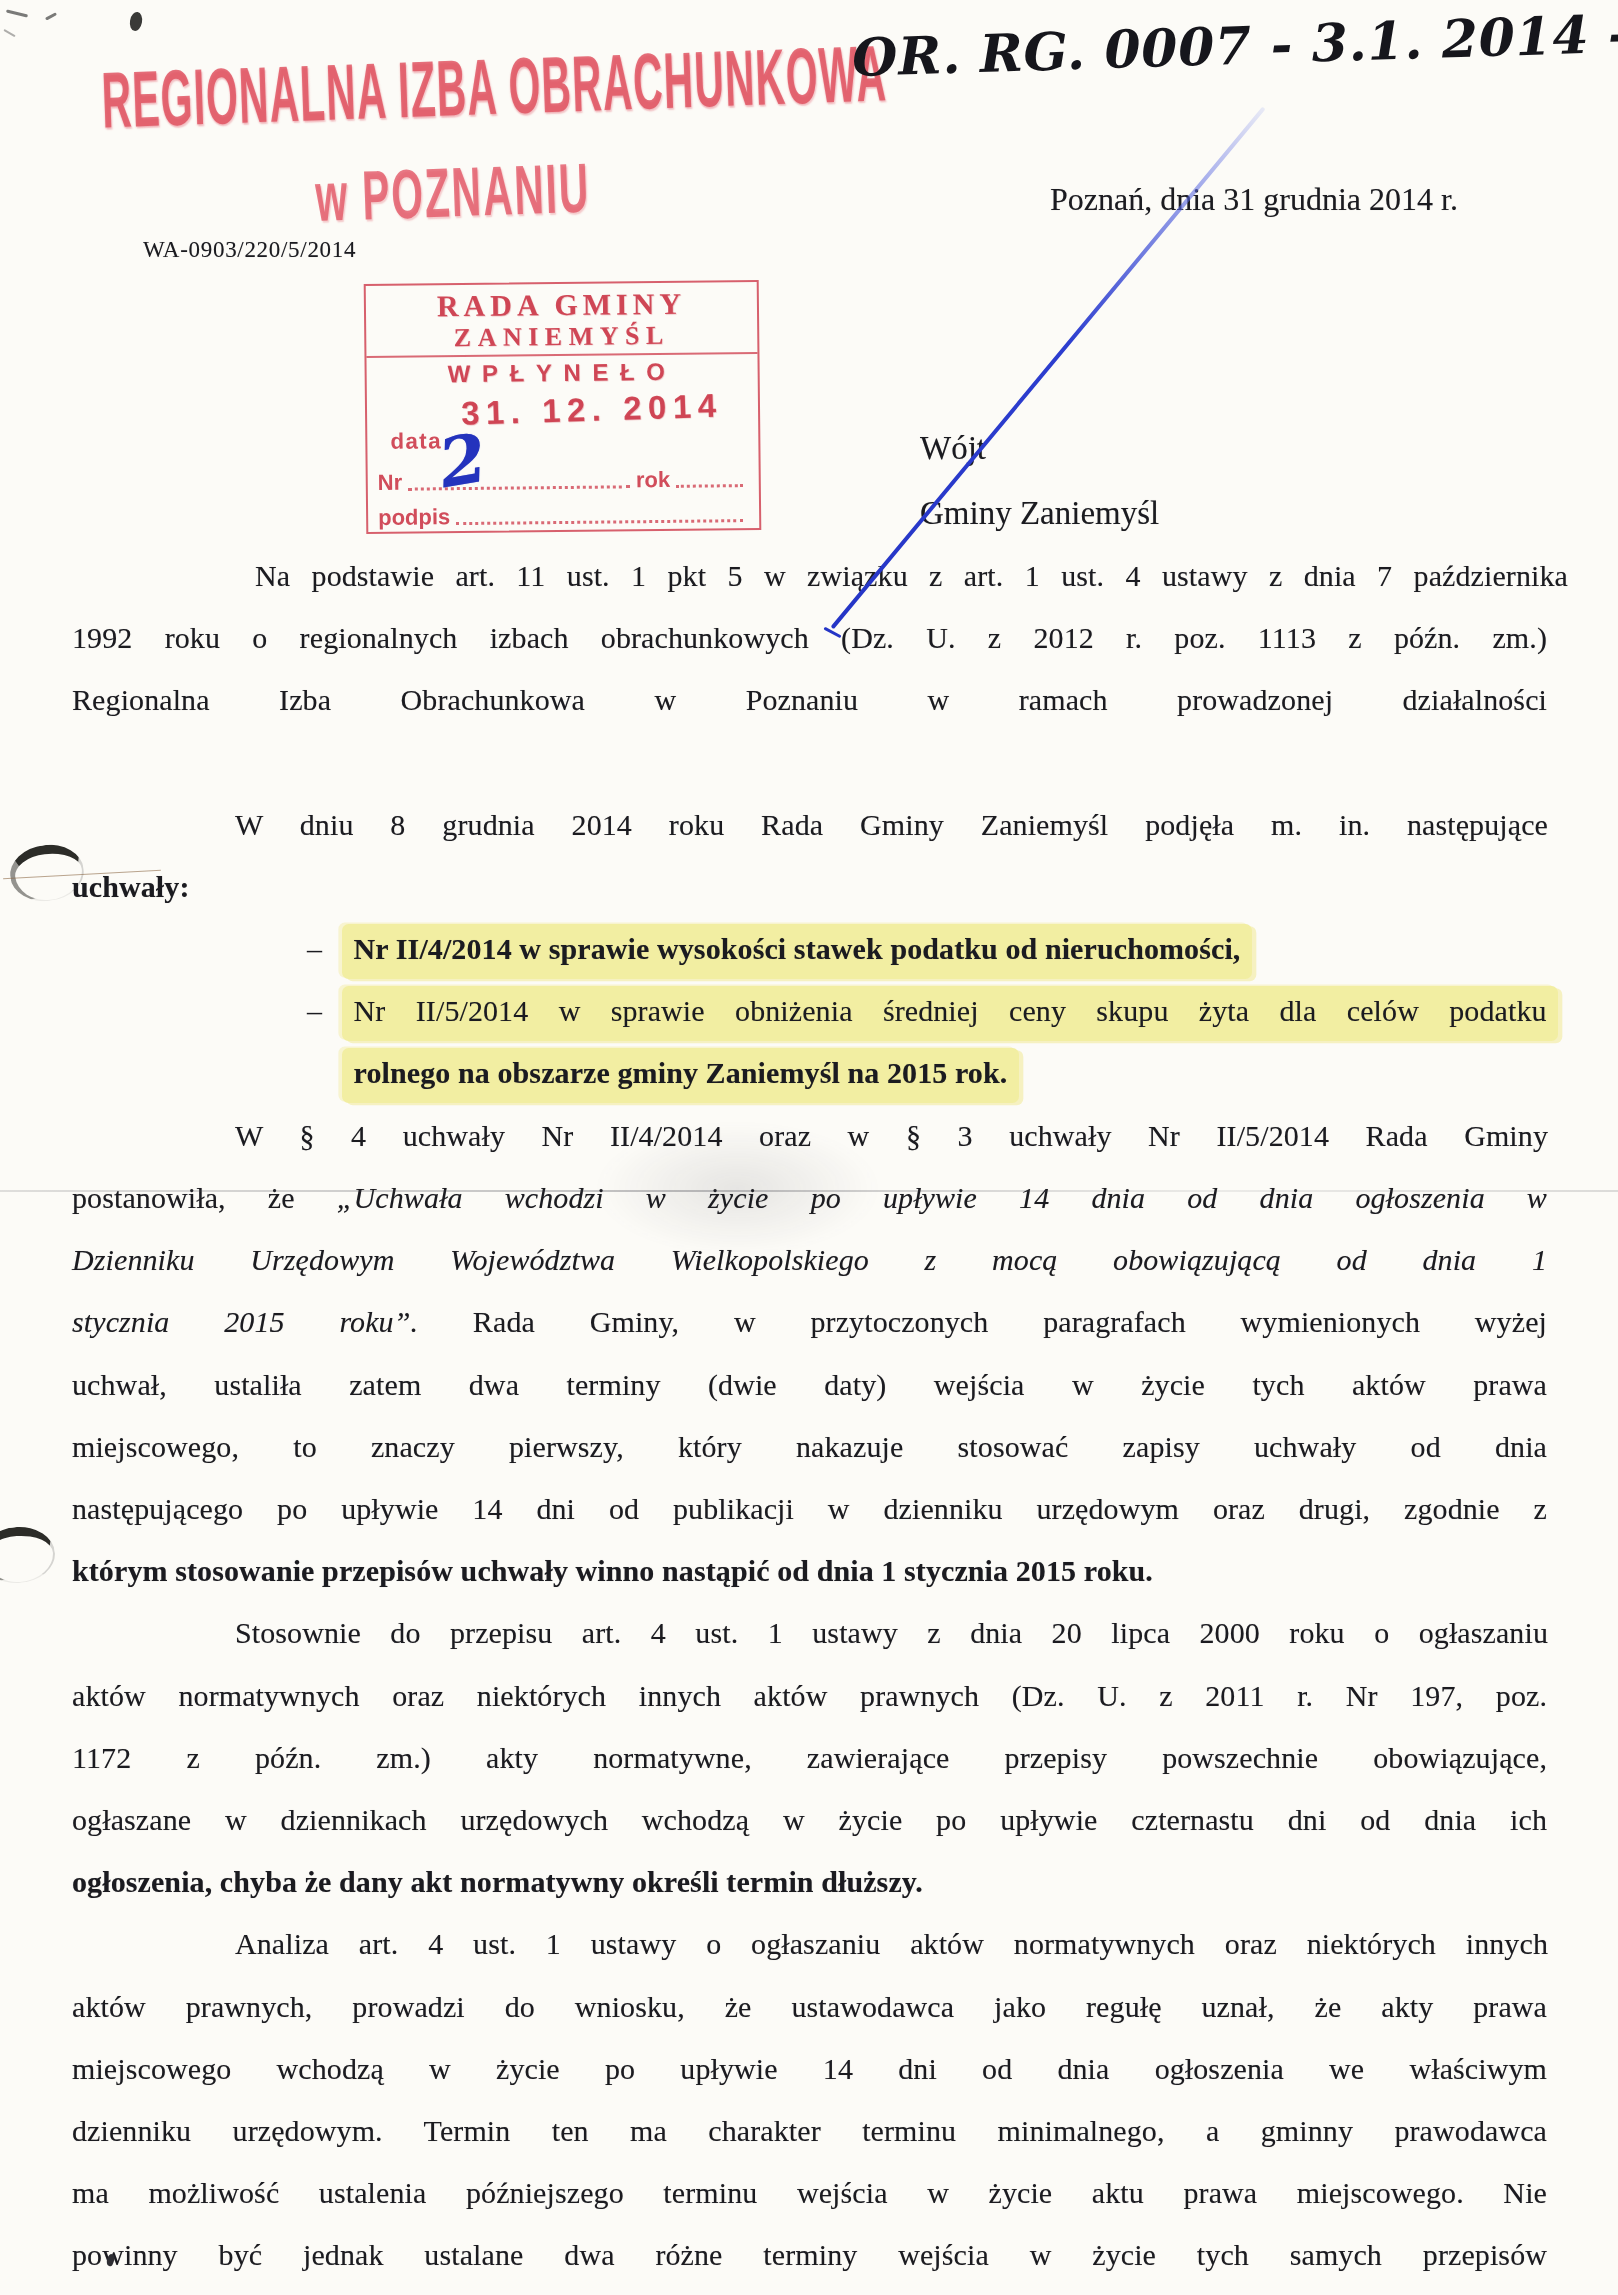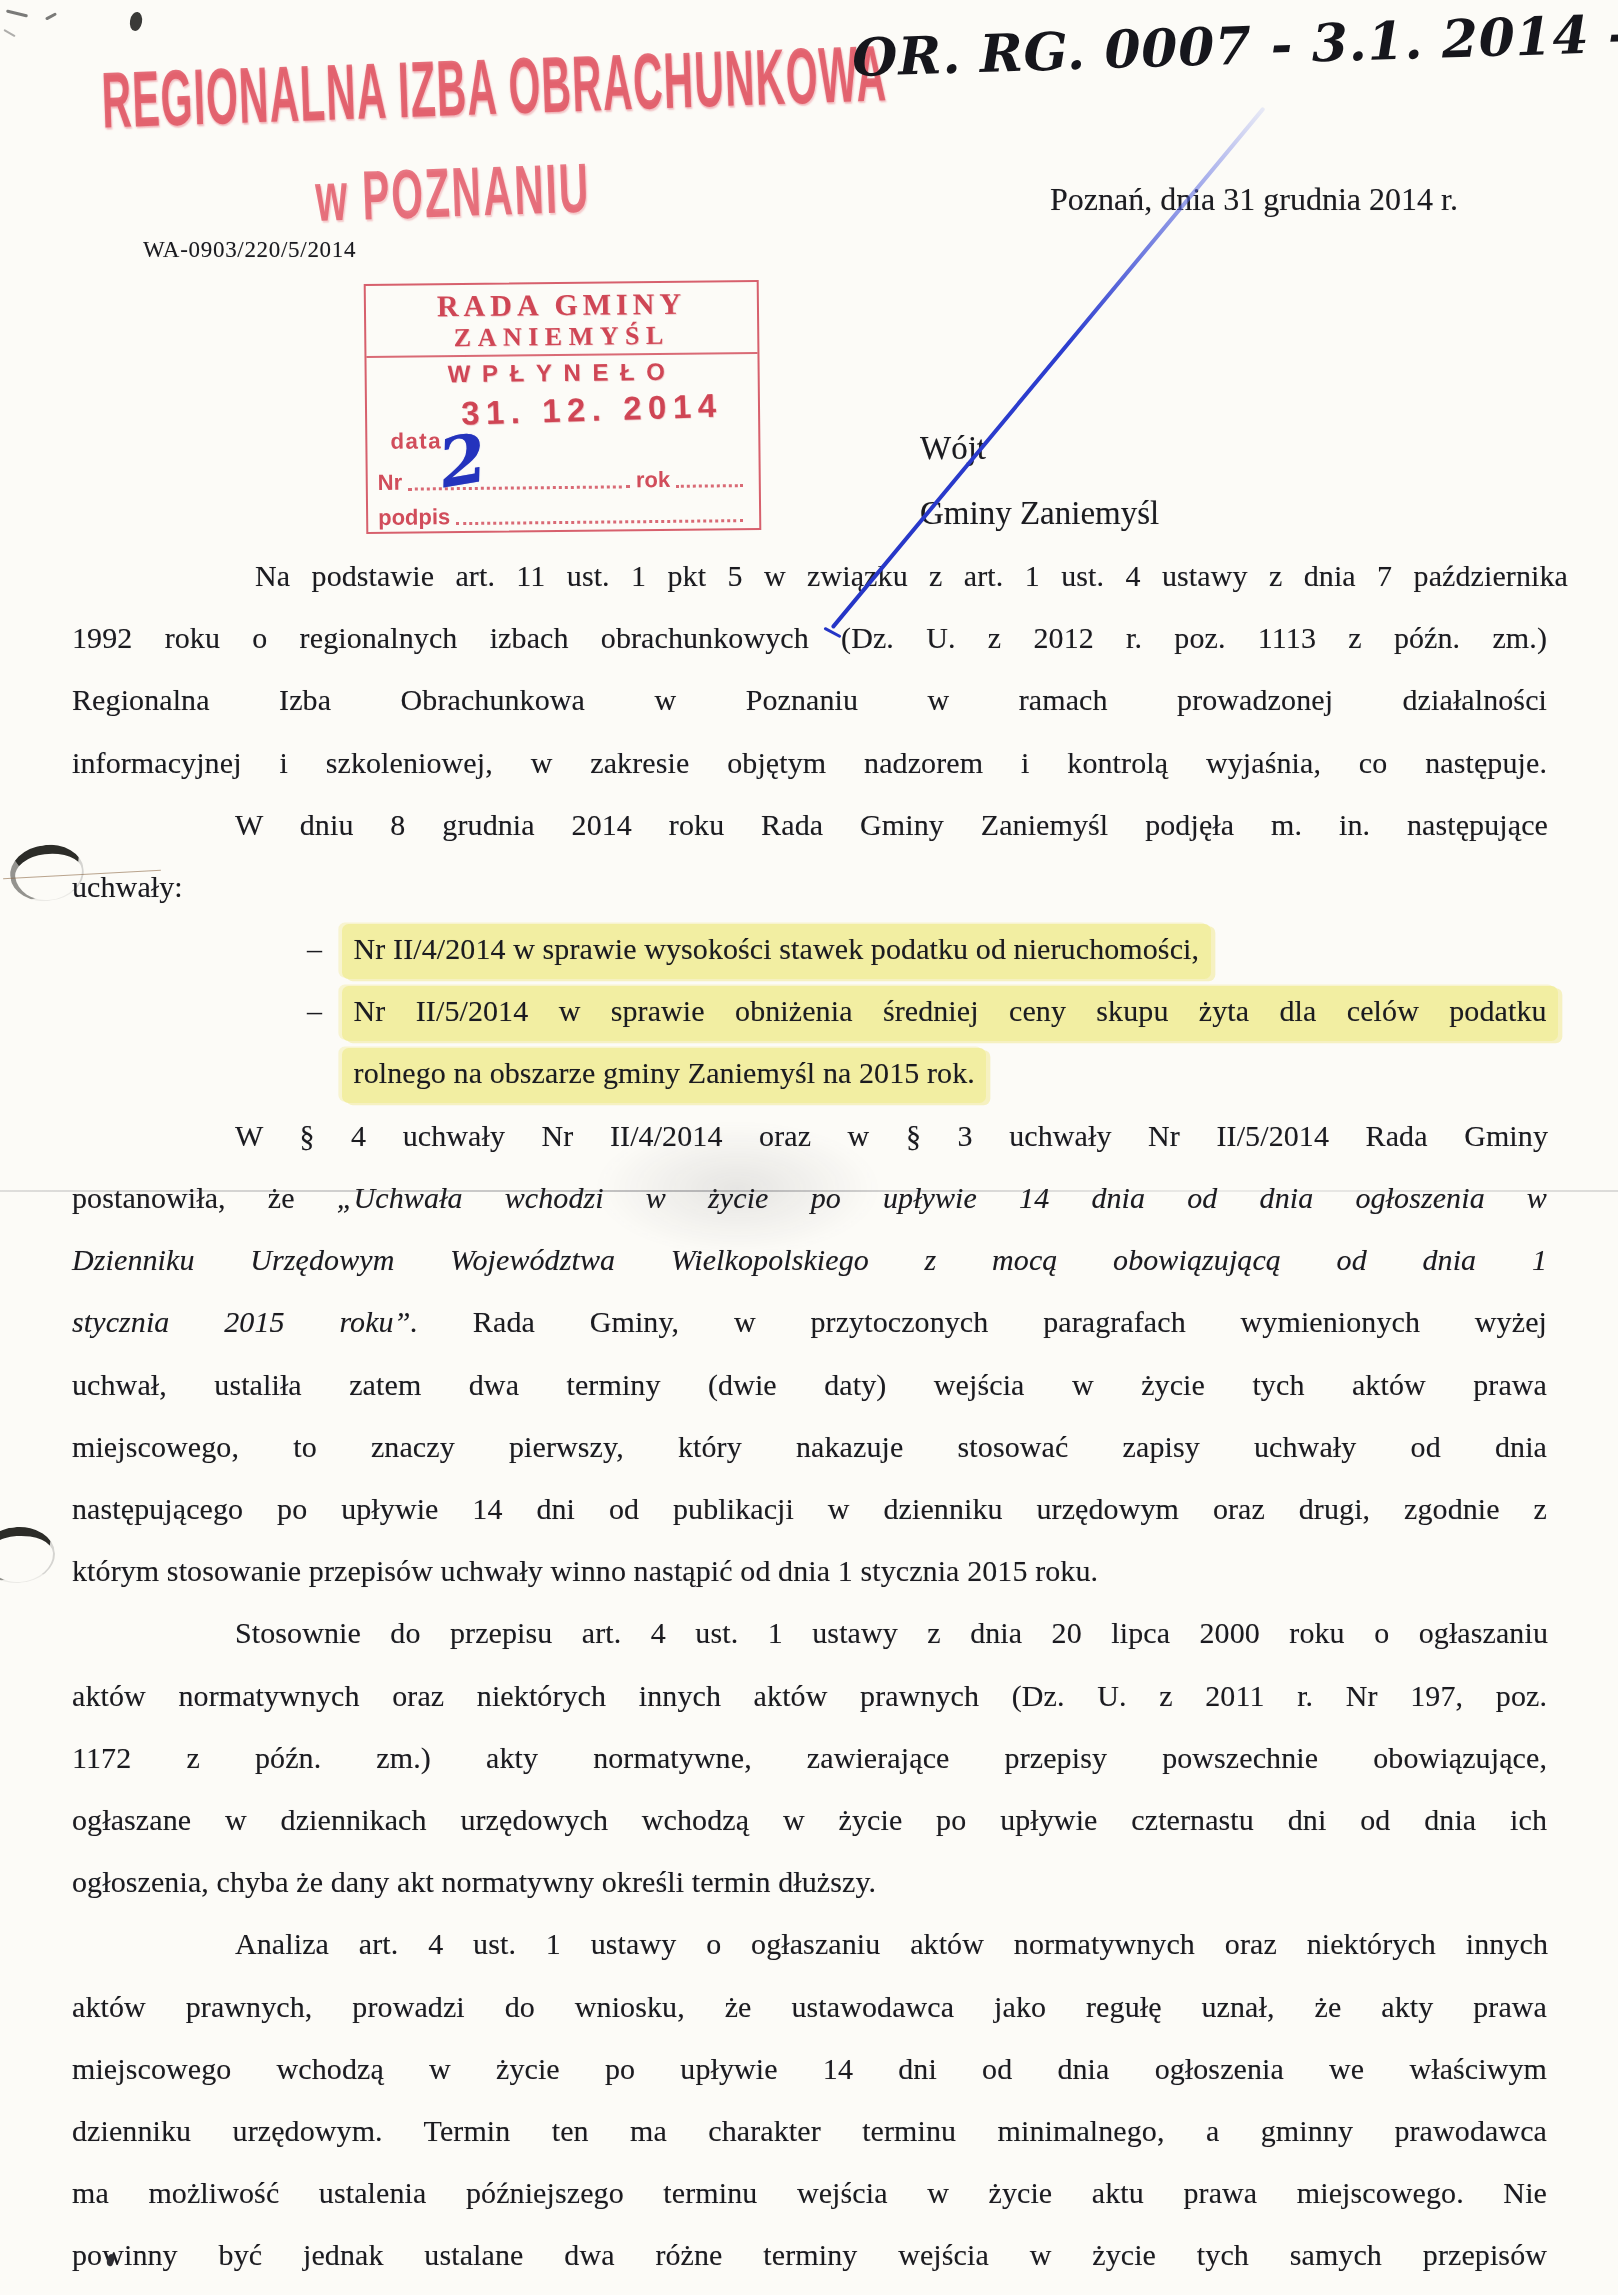--- a/index.html
+++ b/index.html
@@ -12,21 +12,21 @@
     overflow:hidden;
   }
   
   .body-lines{position:absolute;left:72px;top:555px;width:1475px;height:1740px;}
   .line{
     position:absolute;
     font-size:30px;line-height:42px;height:42px;
     text-shadow:0 0 0.7px rgba(20,20,25,.35);
     letter-spacing:0.1px;
   }
-  .line:not(.just){white-space:nowrap;width:max-content;}
+  .line:not(.just){white-space:nowrap;width:max-content;font-weight:bold;}
   .line.just{text-align:justify;text-align-last:justify;overflow:visible;}
   .line.hl{background:#f2eea2;border-radius:6.5px;padding:4.3px 11.6px 8.7px;box-shadow:4.3px 2.2px 0 rgba(240,234,150,.55),-3.6px -1.4px 0 rgba(243,238,170,.5);}
   .it{font-style:italic;}
   .bullet-dash{position:absolute;font-size:30px;line-height:42px;color:#1b1b20;}
   
   .org-stamp{position:absolute;left:101px;top:42px;width:730px;transform:rotate(-2deg);z-index:1;}
   .org-stamp .l1{
     display:inline-block;transform:scale(.8,1.55);transform-origin:left top;
     font:700 51px "Liberation Sans",sans-serif;letter-spacing:1.4px;
     color:rgba(223,77,92,.8);text-shadow:1.4px 1.4px 1.4px rgba(223,77,92,.28), -0.7px 0.7px 1.4px rgba(223,77,92,.2);
@@ -160,21 +160,20 @@
   <div class="punch-hole hole-1"></div>
   <div class="hole-line"></div>
   <div class="punch-hole hole-2"></div>
 
   <div class="ink-dot-bottom"></div>
 
   <div class="body-lines">
       <div class="line just" style="top: 0px; left: 163px; width: 1313px; margin-left: 20px;"><span>Na podstawie art. 11 ust. 1 pkt 5 w związku z art. 1 ust. 4 ustawy z dnia 7 października</span></div>
       <div class="line just" style="top: 62px; left: 0px; width: 1475px;"><span>1992 roku o regionalnych izbach obrachunkowych (Dz. U. z 2012 r. poz. 1113 z późn. zm.)</span></div>
       <div class="line just" style="top: 124px; left: 0px; width: 1475px;"><span>Regionalna Izba Obrachunkowa w Poznaniu w ramach prowadzonej działalności</span></div>
-      <div class="line just" style="top: 187px; left: 0px; width: 1475px;"><span>informacyjnej i szkoleniowej, w zakresie objętym nadzorem i kontrolą wyjaśnia, co następuje.</span></div>
       <div class="line just" style="top: 249px; left: 163px; width: 1313px;"><span>W dniu 8 grudnia 2014 roku Rada Gminy Zaniemyśl podjęła m. in. następujące</span></div>
       <div class="line" style="top: 311px; left: 0px;"><span>uchwały:</span></div>
       <span class="bullet-dash" style="left: 235px; top: 373px;">–</span>
       <div class="line hl" style="top: 369px; left: 270px;"><span>Nr II/4/2014 w sprawie wysokości stawek podatku od nieruchomości,</span></div>
       <span class="bullet-dash" style="left: 235px; top: 435px;">–</span>
       <div class="line just hl" style="top: 431px; left: 270px; width: 1193px;"><span>Nr II/5/2014 w sprawie obniżenia średniej ceny skupu żyta dla celów podatku</span></div>
       <div class="line hl" style="top: 493px; left: 270px;"><span>rolnego na obszarze gminy Zaniemyśl na 2015 rok.</span></div>
       <div class="line just" style="top: 560px; left: 163px; width: 1313px;"><span>W § 4 uchwały Nr II/4/2014 oraz w § 3 uchwały Nr II/5/2014 Rada Gminy</span></div>
       <div class="line just" style="top: 622px; left: 0px; width: 1475px;"><span>postanowiła, że </span><span class="it">„Uchwała wchodzi w życie po upływie 14 dnia od dnia ogłoszenia w</span></div>
       <div class="line just" style="top: 684px; left: 0px; width: 1475px;"><span class="it">Dzienniku Urzędowym Województwa Wielkopolskiego z mocą obowiązującą od dnia 1</span></div>

